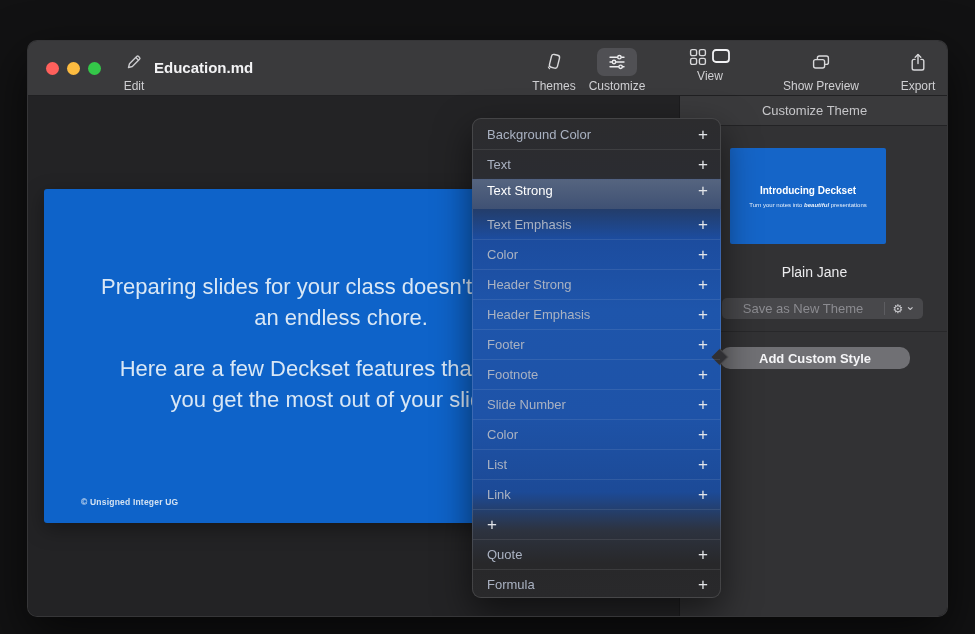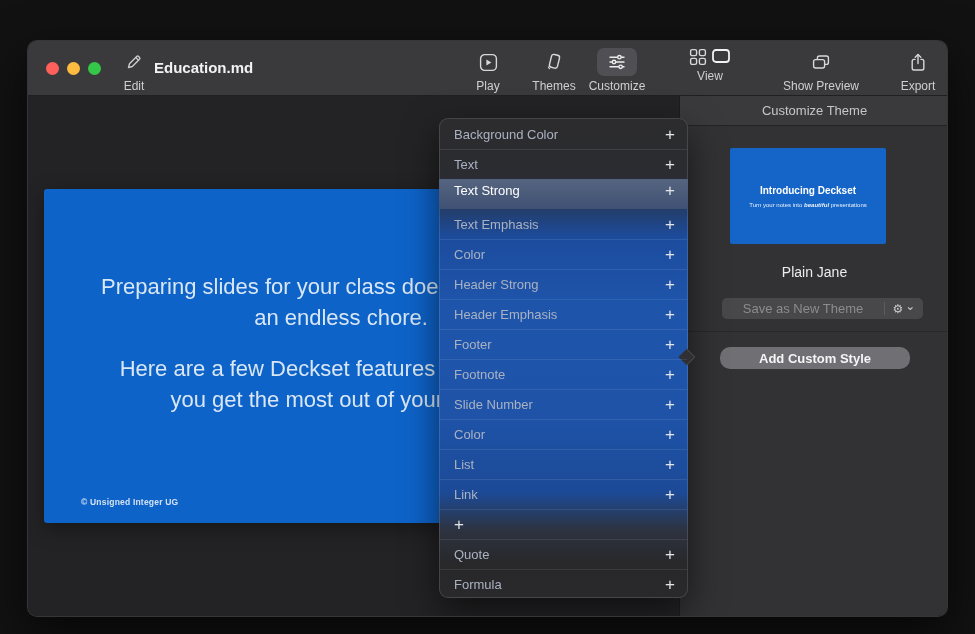--- a/index.html
+++ b/index.html
@@ -54,21 +54,21 @@
   .save-btn .lbl { flex:1; text-align:center; font-size:13px; color:#8b8b90; }
   .save-btn .sep { width:1px; height:13px; background:#5d5d61; }
   .save-btn .gear-wrap { width:38px; display:flex; align-items:center; justify-content:center;
     gap:2px; color:#c9c9cd; font-size:12px; }
   .side-divider { position:absolute; left:0; right:0; top:235px; height:1px; background:#28282a; }
   .add-style-btn { position:absolute; left:40px; top:251px; width:190px; height:22px; background:#707074;
     border-radius:10px; display:flex; align-items:center; justify-content:center;
     font-size:13px; font-weight:600; color:#f5f5f7; }
 
   
-  .popover { position:absolute; left:411px; top:22px; width:249px; height:480px; border-radius:9px;
+  .popover { position:absolute; left:444px; top:22px; width:249px; height:480px; border-radius:9px;
     border:1px solid rgba(255,255,255,0.13);
     background:linear-gradient(180deg,#2c2c2e 0%,#2b2c31 12%,#1c4c9e 25%,#1e55ab 40%,
       #1e53a8 62%,#1c4a97 78%,#2d3340 86%,#28282a 93%,#29292b 100%);
     box-shadow:0 14px 36px rgba(0,0,0,0.55); }
   .popover-arrow { position:absolute; right:-6px; top:232px; width:12px; height:12px;
     background:#303034; transform:rotate(45deg);
     border-top:1px solid rgba(255,255,255,0.12); border-right:1px solid rgba(255,255,255,0.12); }
   .menu-row { position:relative; height:30px; display:flex; align-items:center;
     padding:0 12px 0 14px; }
   .menu-row + .menu-row { border-top:1px solid rgba(255,255,255,0.09); }
@@ -97,29 +97,20 @@
         <svg width="18" height="18" viewBox="0 0 18 18" fill="none" stroke="#c9c9cc" stroke-width="1.4" stroke-linejoin="round">
           <path d="M3.5 14.5l1-3.8 7.2-7.2c.5-.5 1.4-.5 1.9 0l.9.9c.5.5.5 1.4 0 1.9l-7.2 7.2-3.8 1z"></path>
           <path d="M10.8 4.4l2.8 2.8"></path>
         </svg>
       </div>
       <div class="tb-label">Edit</div>
     </div>
 
     <div class="win-title">Education.md</div>
 
-    <div class="tb-btn" style="left:428px;">
-      <div class="ic">
-        <svg width="19" height="19" viewBox="0 0 19 19" fill="none" stroke="#d8d8da" stroke-width="1.4">
-          <rect x="1.6" y="1.6" width="15.8" height="15.8" rx="4.2"></rect>
-          <path d="M7.4 6.4l5 3.1-5 3.1z" fill="#d8d8da" stroke="none"></path>
-        </svg>
-      </div>
-      <div class="tb-label">Play</div>
-    </div>
 
     <div class="tb-btn" style="left:494px;">
       <div class="ic">
         <svg width="20" height="20" viewBox="0 0 20 20" fill="none" stroke="#d8d8da" stroke-width="1.4">
           <g transform="rotate(14 10 10)">
             <rect x="6.2" y="2.6" width="8.2" height="13.2" rx="2.4"></rect>
           </g>
           <path d="M4.2 14.6c.3 1 .9 1.8 1.8 2.3" stroke-width="1.2"></path>
         </svg>
       </div>

